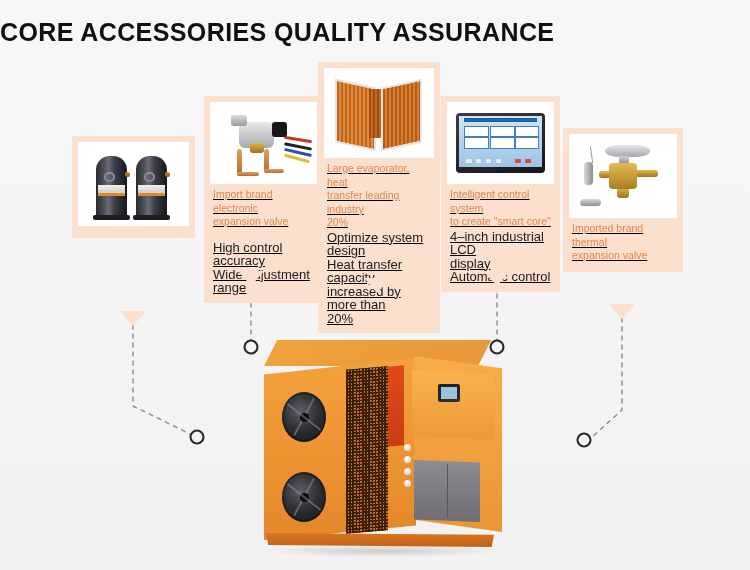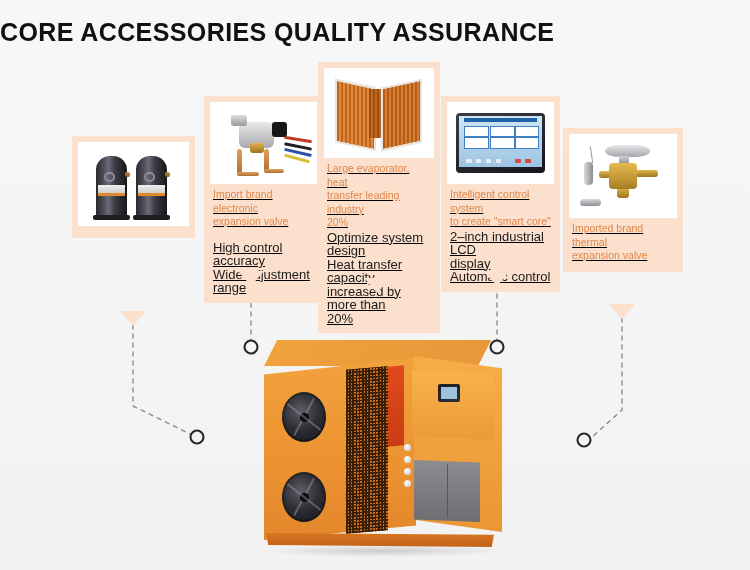--- a/index.html
+++ b/index.html
@@ -284,21 +284,21 @@
           <i class="lcd-btn" style="left:32%;"></i>
           <i class="lcd-btn" style="left:44%;"></i>
           <i class="lcd-btn" style="left:68%;background:#d94a3a;"></i>
           <i class="lcd-btn" style="left:80%;background:#d94a3a;"></i>
         </div>
       </div>
     </div>
     <div class="txt">
       <p class="headline">Intelligent control system
 to create "smart core"</p>
-      <p class="body-txt">2–inch industrial LCD
+      <p class="body-txt">4–inch industrial LCD
 display
 Automatic control</p>
     </div>
   </div>
   <div class="pointer" style="left:484px;top:271px;"></div>
 
   <div class="card" style="left:563px;top:128px;width:120px;">
     <div class="photo" style="height:84px;">
       <div class="ph" style="background:#ffffff;">
         <i class="tev-arm" style="left:62%;top:42%;width:22%;height:9%;"></i>

